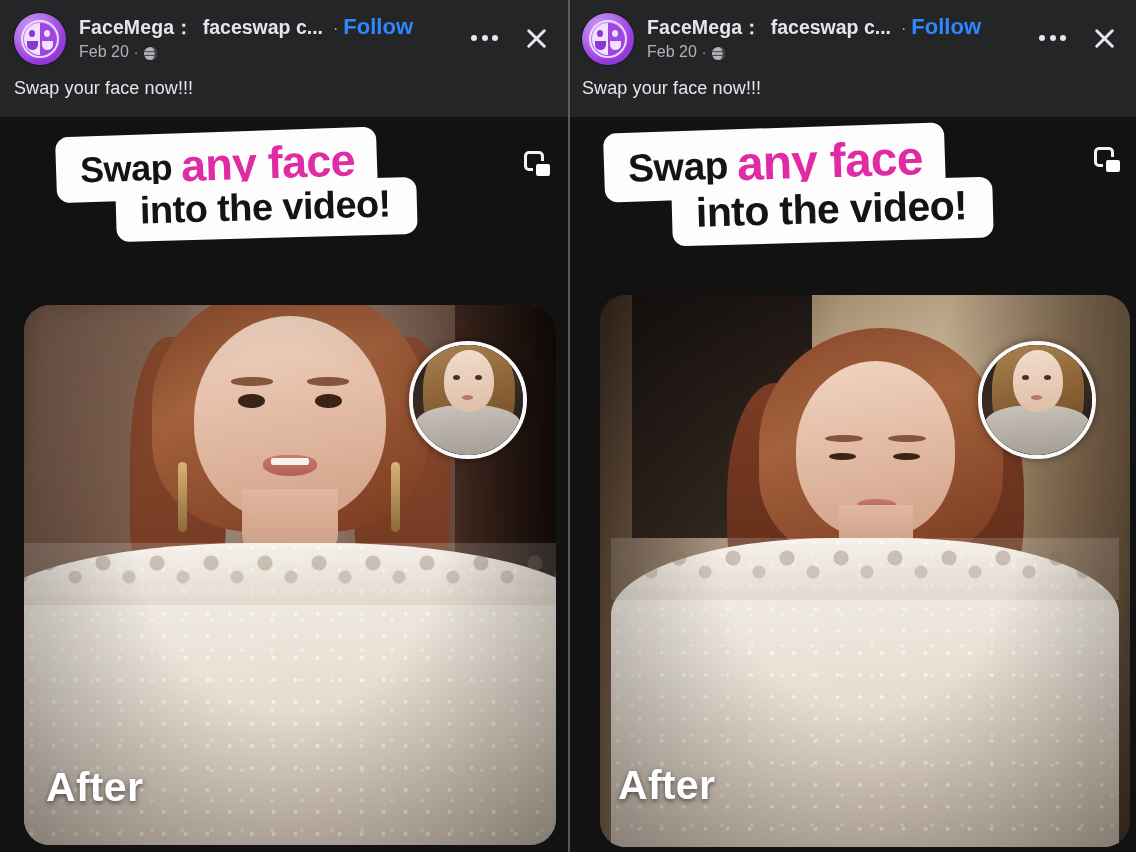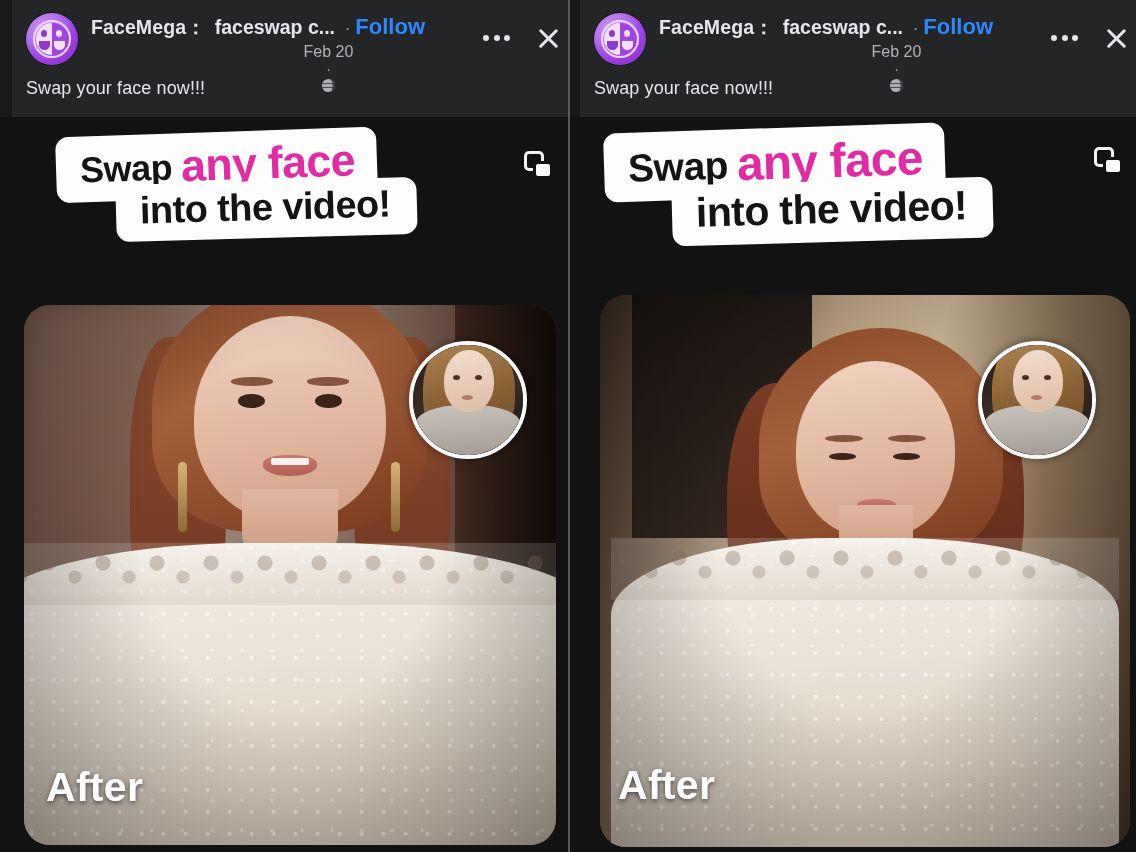--- a/index.html
+++ b/index.html
@@ -35,21 +35,21 @@
     width: 2px;
     height: 852px;
     background: #6e7073;
     opacity: .75;
     z-index: 40;
   }
 
   
   .post-header {
     position: absolute;
-    left: 12px; top: 0;
+    left: 0; top: 0;
     width: 568px;
     height: 117px;
     background: #242526;
     padding: 13px 14px 0 14px;
   }
 
   .header-row {
     display: flex;
     align-items: flex-start;
     height: 58px;
@@ -150,21 +150,20 @@
     color: #2d88ff;
     font-size: 22px;
     font-weight: bold;
     cursor: pointer;
   }
 
   .meta-line {
     display: flex;
     align-items: center;
     margin-top: 4px;
-    flex-direction: column;
   }
   .post-date {
     color: #b0b3b8;
     font-size: 16px;
   }
   .meta-dot {
     color: #b0b3b8;
     font-size: 14px;
     margin: 0 5px;
   }

